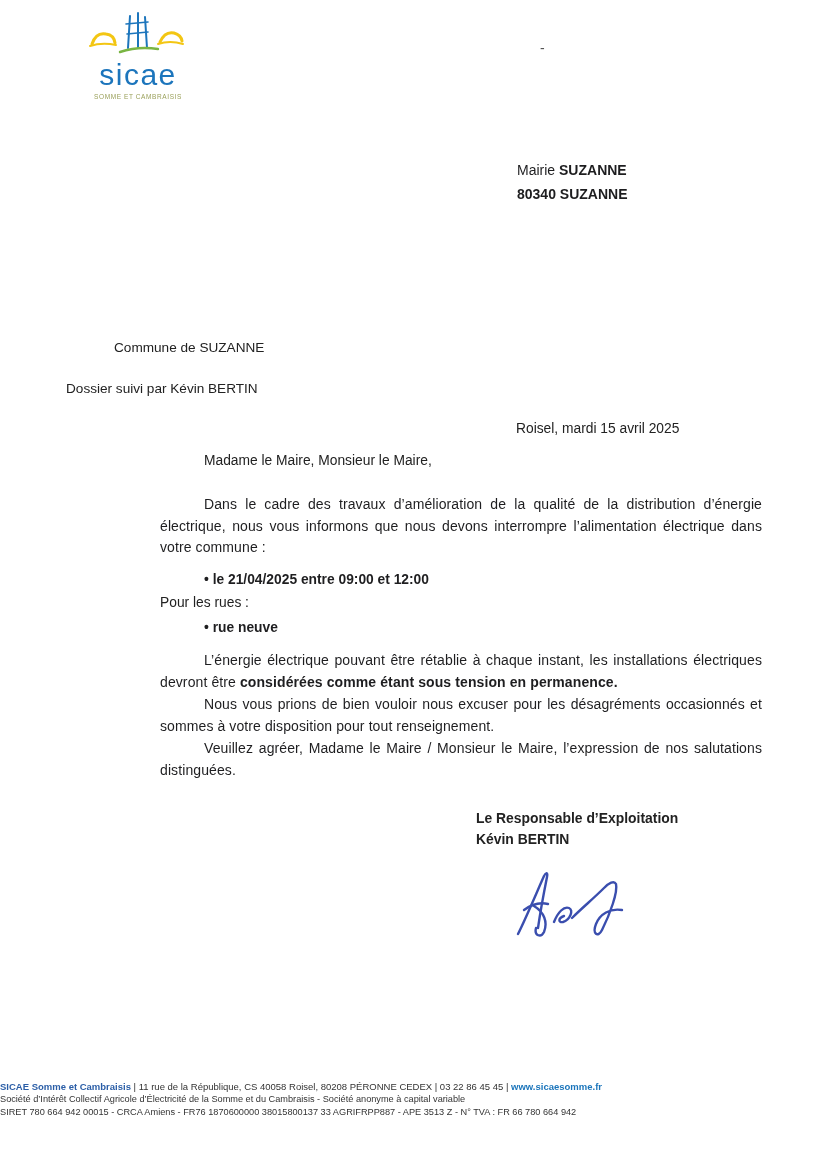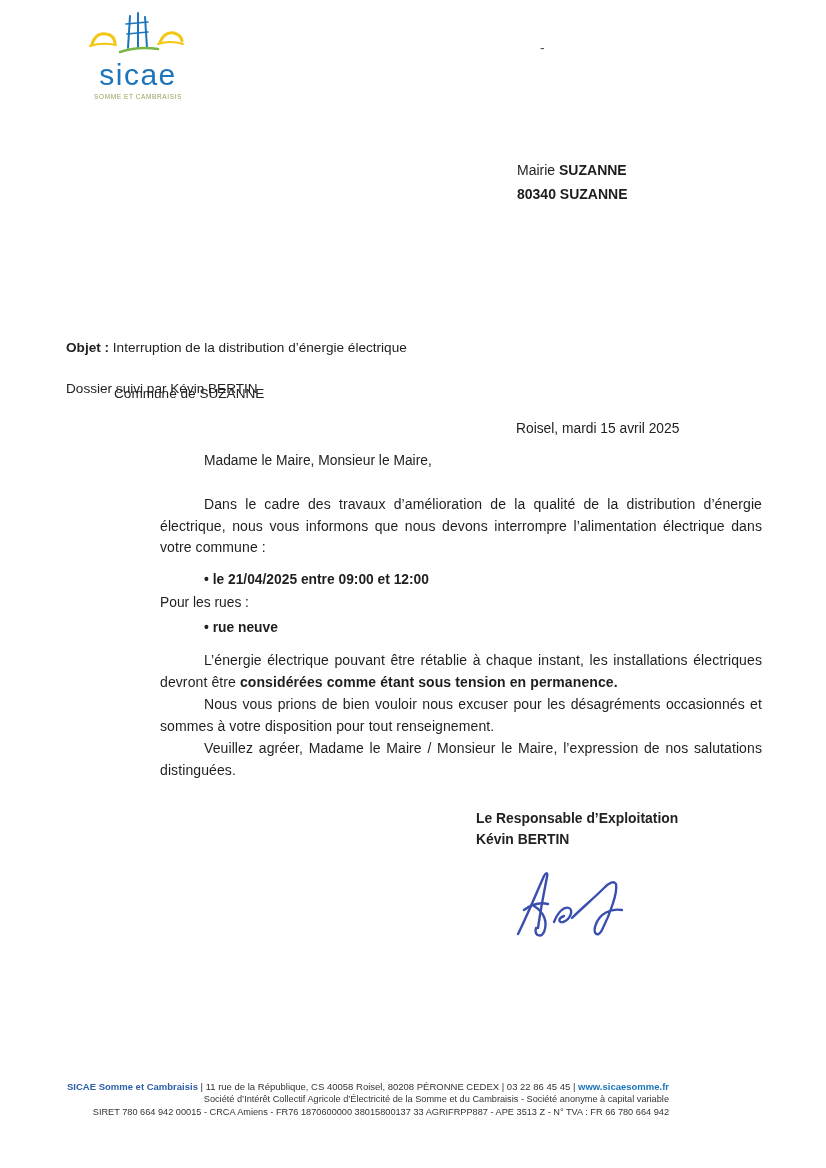--- a/index.html
+++ b/index.html
@@ -25,21 +25,21 @@
     font-size:6.5px; color:#9aa05a; letter-spacing:.6px; margin-top:3px;
     white-space:nowrap;
   }
 
   
   .artifact { left:540px; top:40px; font-size:14px; color:#555; }
 
   
   .recipient { left:517px; top:158px; font-size:14px; line-height:24px; color:#1d1d1f; }
   .subject { left:66px; top:337px; font-size:13.6px; line-height:22px; }
-  .subject-line2 { margin-left:48px;margin-top:24px; }
+  .subject-line2 { margin-left:48px; }
   .reference { left:66px; top:381px; font-size:13.6px; }
   .dateline { left:516px; top:421px; font-size:13.8px; }
   .salutation { left:204px; top:453px; font-size:13.8px; }
 
   
   .par {
     left:160px; width:602px;
     font-size:14px; line-height:21.5px;
     text-align:justify; text-indent:44px;
     letter-spacing:.1px; color:#1e1e20;
@@ -51,21 +51,21 @@
   .bullet { left:204px; font-size:13.8px; font-weight:bold; color:#1e1e20; }
   .bullet1 { top:572px; }
   .streets-intro { left:160px; top:595px; font-size:13.8px; }
   .bullet2 { top:620px; }
 
   
   .signoff { left:476px; top:808px; font-size:13.9px; font-weight:bold; line-height:21px; }
   .signature-svg { left:502px; top:868px; }
 
   
-  .footer { left:0; top:1080px; width:669px; text-align:right; color:#333;padding-left:11px; }
+  .footer { left:0; top:1080px; width:669px; text-align:left; color:#333; }
   .footer-l1 { font-size:9.5px; line-height:13px; }
   .footer-l2, .footer-l3 { font-size:9.2px; line-height:12.5px; }
   .footer-company { font-weight:bold; color:#2b5ea7; }
   .footer-link { font-weight:bold; color:#1b75bb; }
 </style>
 </head>
 <body>
 
 <div class="page">
 
@@ -90,22 +90,20 @@
 
   <div class="abs artifact">-</div>
 
   <div class="abs recipient">
     <div><span>Mairie</span>
       <span class="b">SUZANNE</span></div>
     <div class="b">80340 SUZANNE</div>
   </div>
 
   <div class="abs subject">
-    <div><span class="b">Objet :</span>
-      <span>Interruption de la distribution d’énergie électrique</span></div>
     <div class="subject-line2">Commune de SUZANNE</div>
   </div>
 
   <div class="abs reference">Dossier suivi par Kévin BERTIN</div>
 
   <div class="abs dateline">Roisel, mardi 15 avril 2025</div>
 
   <div class="abs salutation">Madame le Maire, Monsieur le Maire,</div>
 
   <p class="abs par p1">Dans le cadre des travaux d’amélioration de la qualité de la distribution d’énergie électrique, nous vous informons que nous devons interrompre l’alimentation électrique dans votre commune :</p>

